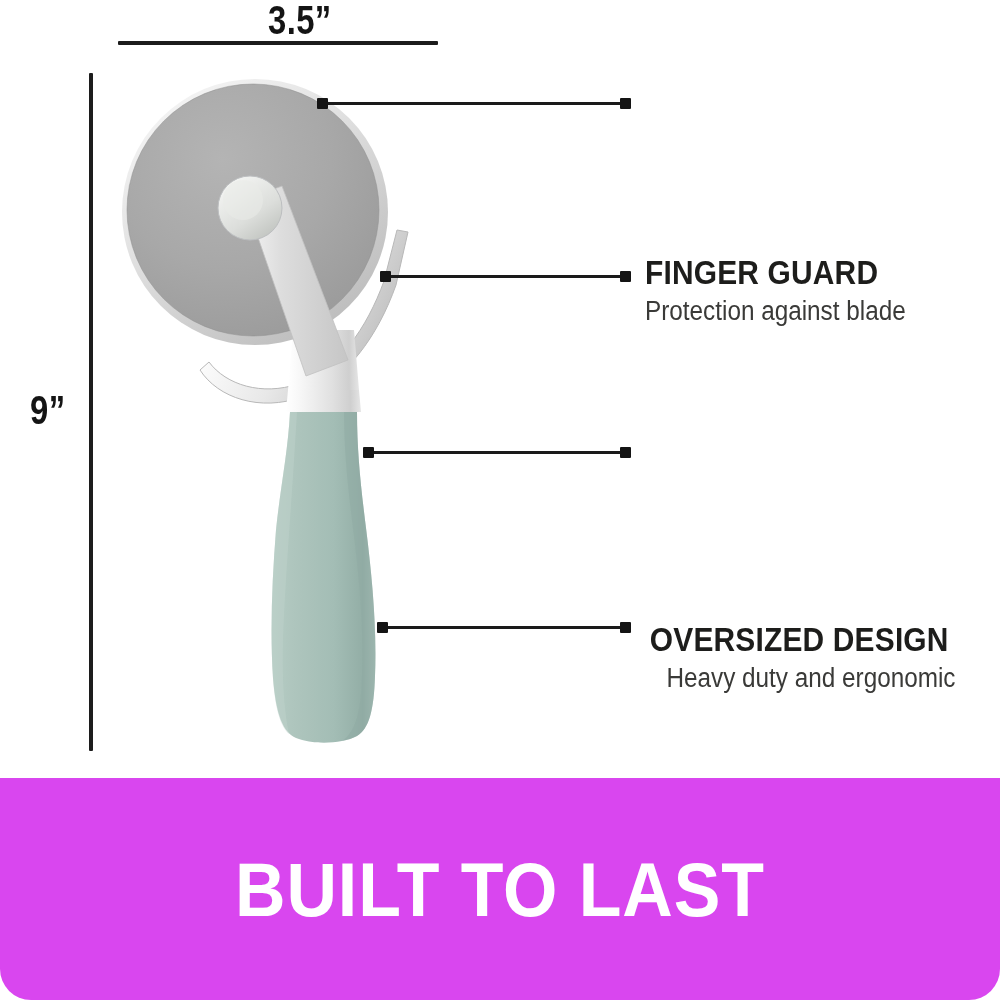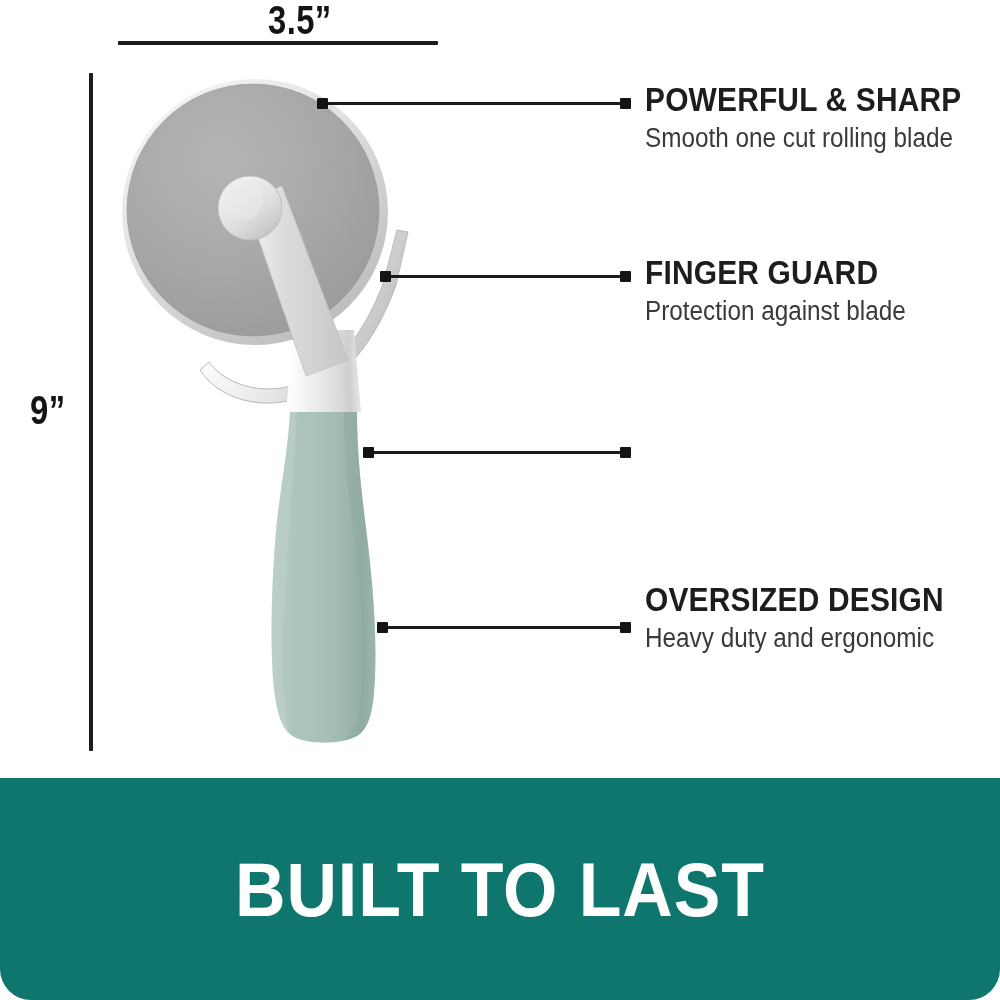--- a/index.html
+++ b/index.html
@@ -110,21 +110,21 @@
     border-radius: 1px;
   }
 
   
   #banner {
     position: absolute;
     left: 0;
     top: 778px;
     width: 1000px;
     height: 222px;
-    background: #0f766e;
+    background: #d946ef;
     display: flex;
     align-items: center;
     justify-content: center;
   }
   #banner-text {
     color: #ffffff;
     font-family: "Liberation Sans Narrow", "Liberation Sans", sans-serif;
     font-weight: 700;
     font-size: 76px;
     letter-spacing: 1px;
@@ -240,32 +240,28 @@
   <div class="leader-dot" style="left:620px; top:271px;"></div>
 
   <div class="leader" style="left:368px; top:451px; width:257px;"></div>
   <div class="leader-dot" style="left:363px; top:447px;"></div>
   <div class="leader-dot" style="left:620px; top:447px;"></div>
 
   <div class="leader" style="left:382px; top:626px; width:243px;"></div>
   <div class="leader-dot" style="left:377px; top:622px;"></div>
   <div class="leader-dot" style="left:620px; top:622px;"></div>
 
-  <div class="callout" style="top:82px;">
-    <div class="callout-title">POWERFUL &amp; SHARP</div>
-    <div class="callout-sub">Smooth one cut rolling blade</div>
-  </div>
 
   <div class="callout" style="top:255px;">
     <div class="callout-title">FINGER GUARD</div>
     <div class="callout-sub">Protection against blade</div>
   </div>
 
 
-  <div class="callout" style="top:582px;">
+  <div class="callout" style="top:622px;text-align:right;">
     <div class="callout-title">OVERSIZED DESIGN</div>
     <div class="callout-sub">Heavy duty and ergonomic</div>
   </div>
 
   <div id="banner">
     <div id="banner-text">BUILT TO LAST</div>
   </div>
 
 </div>
 

